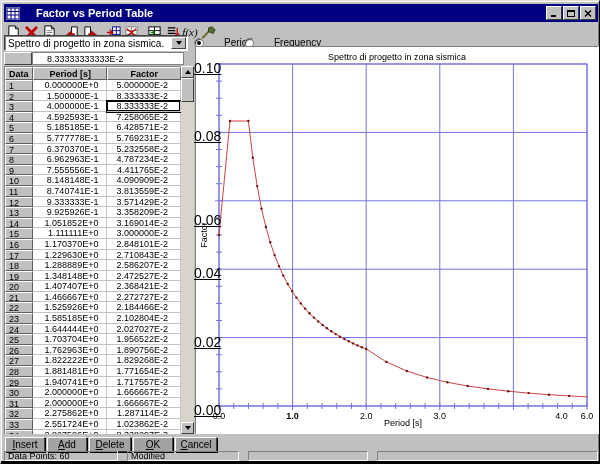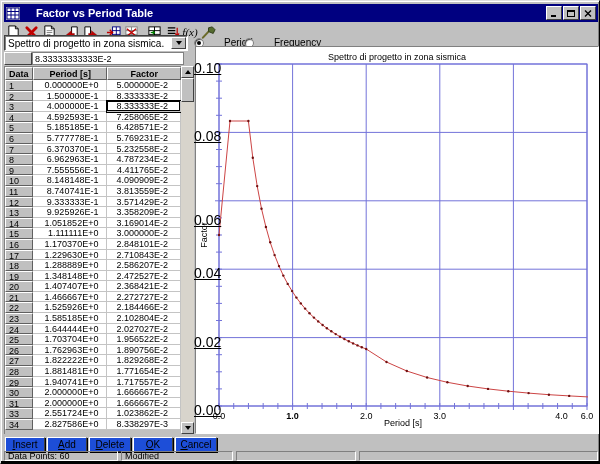--- a/index.html
+++ b/index.html
@@ -49,21 +49,21 @@
 
   .radio { position:absolute; top:36px; display:flex; align-items:center; gap:20px; }
   .radio .circ { width:10px; height:10px; border-radius:50%; background:#fff;
     border:1px solid #808080; box-shadow: inset 1px 1px 1px #404040; position:relative; }
   .radio.on .circ::after { content:""; position:absolute; left:2px; top:2px; width:4px; height:4px; border-radius:50%; background:#000; }
   .radio .rlbl { font-size:10px; }
 
   .editorbox { position:absolute; left:3px; top:51px; width:28px; height:13px; background:#c0c0c0;
     border-top:1px solid #fff; border-left:1px solid #fff; border-right:1px solid #404040; border-bottom:1px solid #404040; }
   .editor { position:absolute; left:31px; top:51px; width:152px; height:13px; background:#fff;
-    border:1px solid #808080; font-size:9px; font-family:"Liberation Sans",sans-serif; padding:0 2px; }
+    border:1px solid #808080; font-size:9px; font-family:"Liberation Sans",sans-serif; padding:0 14px; }
 
   #table { position:absolute; left:3px; top:65px; width:177px; height:368px; background:#c0c0c0; overflow:hidden;
     border-left:1px solid #808080; border-top:1px solid #808080; }
   .trow { display:flex; height:10.6px; }
   .hrow { height:13px;font-weight:bold; }
   .tc { font-size:9px; line-height:10px; overflow:hidden; white-space:nowrap; }
   .hcell, .numcell { background:#c0c0c0;
     border-top:1px solid #fff; border-left:1px solid #fff;
     border-right:1px solid #606060; border-bottom:1px solid #606060; }
   .hcell { text-align:center; line-height:12px; }
@@ -82,25 +82,25 @@
   #chartpanel { position:absolute; left:194px; top:45px; width:404px; height:388px; background:#fff;
     border-top:1px solid #808080; border-left:1px solid #808080;
     border-right:1px solid #fff; border-bottom:1px solid #fff; }
   #chartsvg { position:absolute; left:0; top:0; }
   .ctitle { position:absolute; left:0; top:5px; width:100%; text-align:center; font-size:9px; color:#000; }
   .xlabel { position:absolute; left:23px; width:368px; top:371px; text-align:center; font-size:9px; }
   .ylabel { position:absolute; left:-72px; top:183px; width:160px; text-align:center; font-size:9px; transform:rotate(-90deg); }
   .ytick { position:absolute; width:22px; text-align:right; font-size:14px;text-decoration:underline; }
   .xtick { position:absolute; width:26px; text-align:center; font-size:9px; }
 
-  .botbtn { position:absolute; top:436px; height:15px; background:#1d4ed8; font-size:10px;
+  .botbtn { position:absolute; top:436px; height:15px; background:#a3a3a3; font-size:10px;
     font-family:"Liberation Sans",sans-serif; color:#000; text-align:center; line-height:13px;
     border-top:1px solid #fff; border-left:1px solid #fff; border-right:1px solid #404040; border-bottom:1px solid #404040;
     box-shadow: 1px 1px 0 #000; }
-  #statusbar { position:absolute; left:3px; top:450px; width:594px; height:10px; display:flex; gap:3px; }
+  #statusbar { position:absolute; left:3px; top:450px; width:594px; height:10px; display:flex; gap:9px; }
   .spanel { height:10px; border:1px solid; border-color:#808080 #fff #fff #808080;
     font-size:9px; line-height:8px; padding-left:3px; color:#000; overflow:hidden; }
   #blackstrip { position:absolute; left:0; top:460px; width:600px; height:4px; background:#000; }
 </style>
 </head>
 <body>
 
 <div id="win">
 
   <div class="titlebar">
@@ -375,20 +375,25 @@
         </div>
         <div class="trow">
           <div class="tc numcell c0">30</div>
           <div class="tc dcell c1">2.000000E+0</div>
           <div class="tc dcell c2">1.666667E-2</div>
         </div>
         <div class="trow">
           <div class="tc numcell c0">31</div>
           <div class="tc dcell c1">2.000000E+0</div>
           <div class="tc dcell c2">1.666667E-2</div>
+        </div>
+        <div class="trow">
+          <div class="tc numcell c0">32</div>
+          <div class="tc dcell c1">2.275862E+0</div>
+          <div class="tc dcell c2">1.287114E-2</div>
         </div>
         <div class="trow">
           <div class="tc numcell c0">33</div>
           <div class="tc dcell c1">2.551724E+0</div>
           <div class="tc dcell c2">1.023862E-2</div>
         </div>
         <div class="trow">
           <div class="tc numcell c0">34</div>
           <div class="tc dcell c1">2.827586E+0</div>
           <div class="tc dcell c2">8.338297E-3</div>

